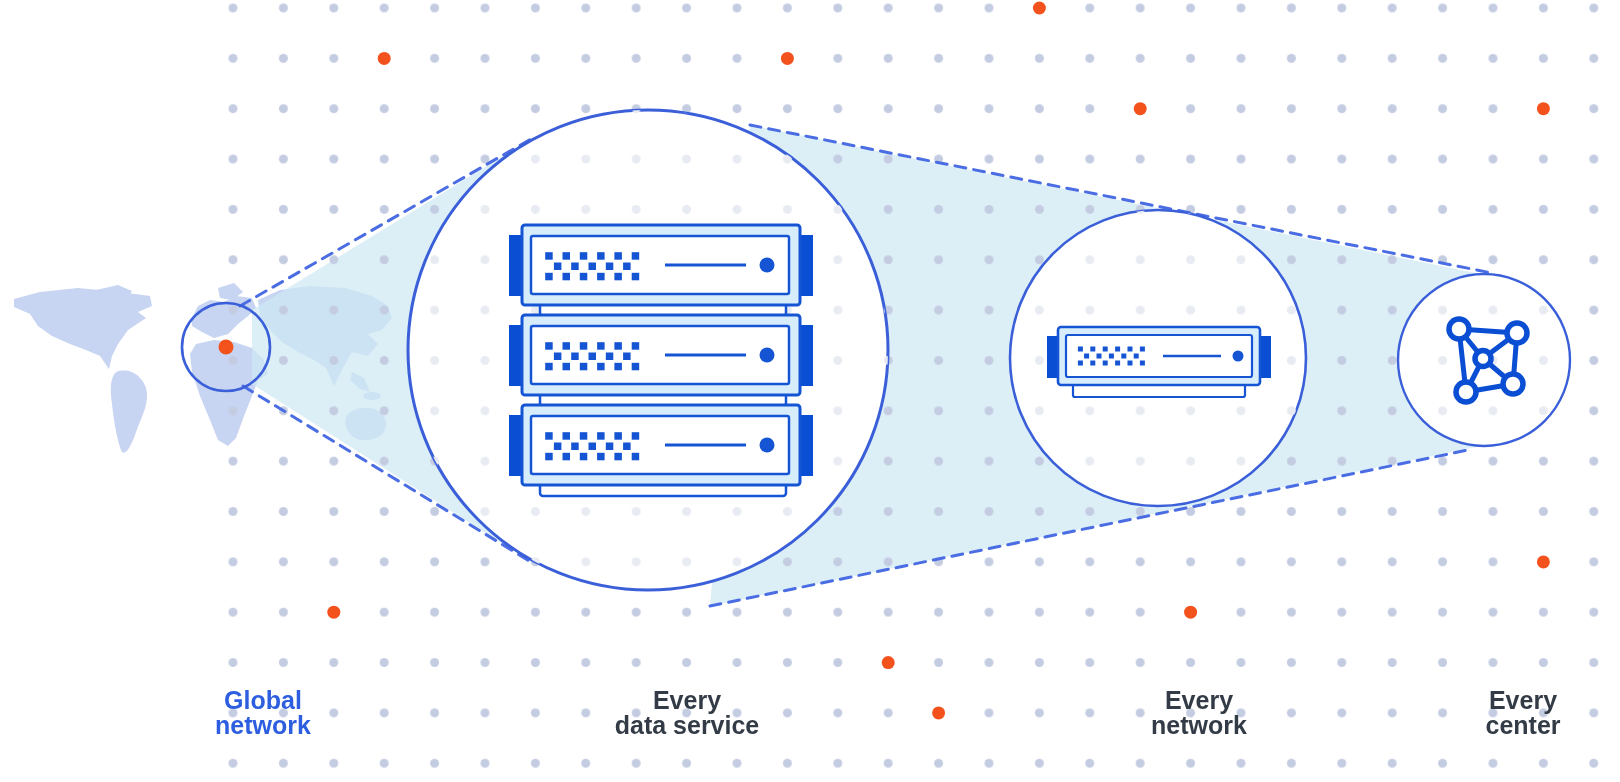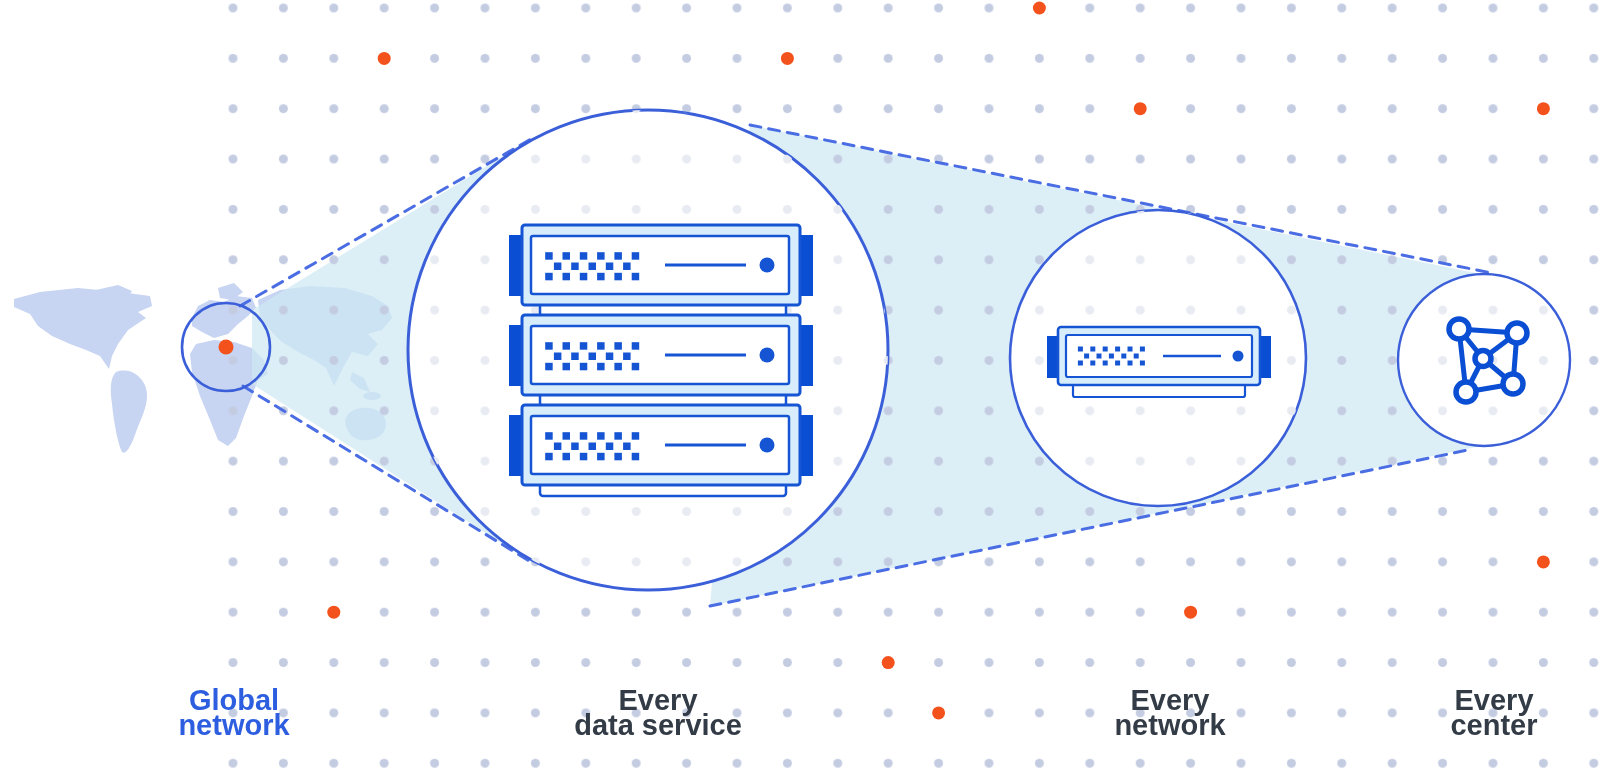--- a/index.html
+++ b/index.html
@@ -7,22 +7,22 @@
     --beam-cyan:#cfe9f3; --grid-dot:#c4cce2; --grid-dot-faint:#e8ebf2;
     --accent-orange:#f4521d; --map-fill:#c7d4f2; --server-border:#1554d3;
     --server-fill-light:#d8edfc; --server-dark-blue:#0a4ed4;
     --label-dark:#333c46; --label-blue:#2d5ee0;
   }
   html,body{margin:0;padding:0;background:var(--background);}
   .stage{position:relative;width:1620px;height:782px;overflow:hidden;background:var(--background);
          font-family:"Liberation Sans",sans-serif;}
   .scene{position:absolute;left:0;top:0;}
   .label{position:absolute;top:688px;transform:translateX(-50%);text-align:center;
-         font-weight:700;font-size:29px;line-height:25px;color:var(--label-dark);
-         white-space:nowrap;}
+         font-weight:700;font-size:25px;line-height:25px;color:var(--label-dark);
+         white-space:nowrap;margin-left:29px;}
   .label.blue{color:var(--label-blue);}
 </style>
 </head>
 <body>
 
 <div class="stage">
 <svg class="scene" width="1620" height="782" viewBox="0 0 1620 782">
   <defs>
     <pattern id="dotPat" patternUnits="userSpaceOnUse" x="207.8" y="-17.18" width="50.4" height="50.35">
       <circle class="grid-dot-pat" cx="25.2" cy="25.18" r="4.5" fill="var(--grid-dot)"></circle>

